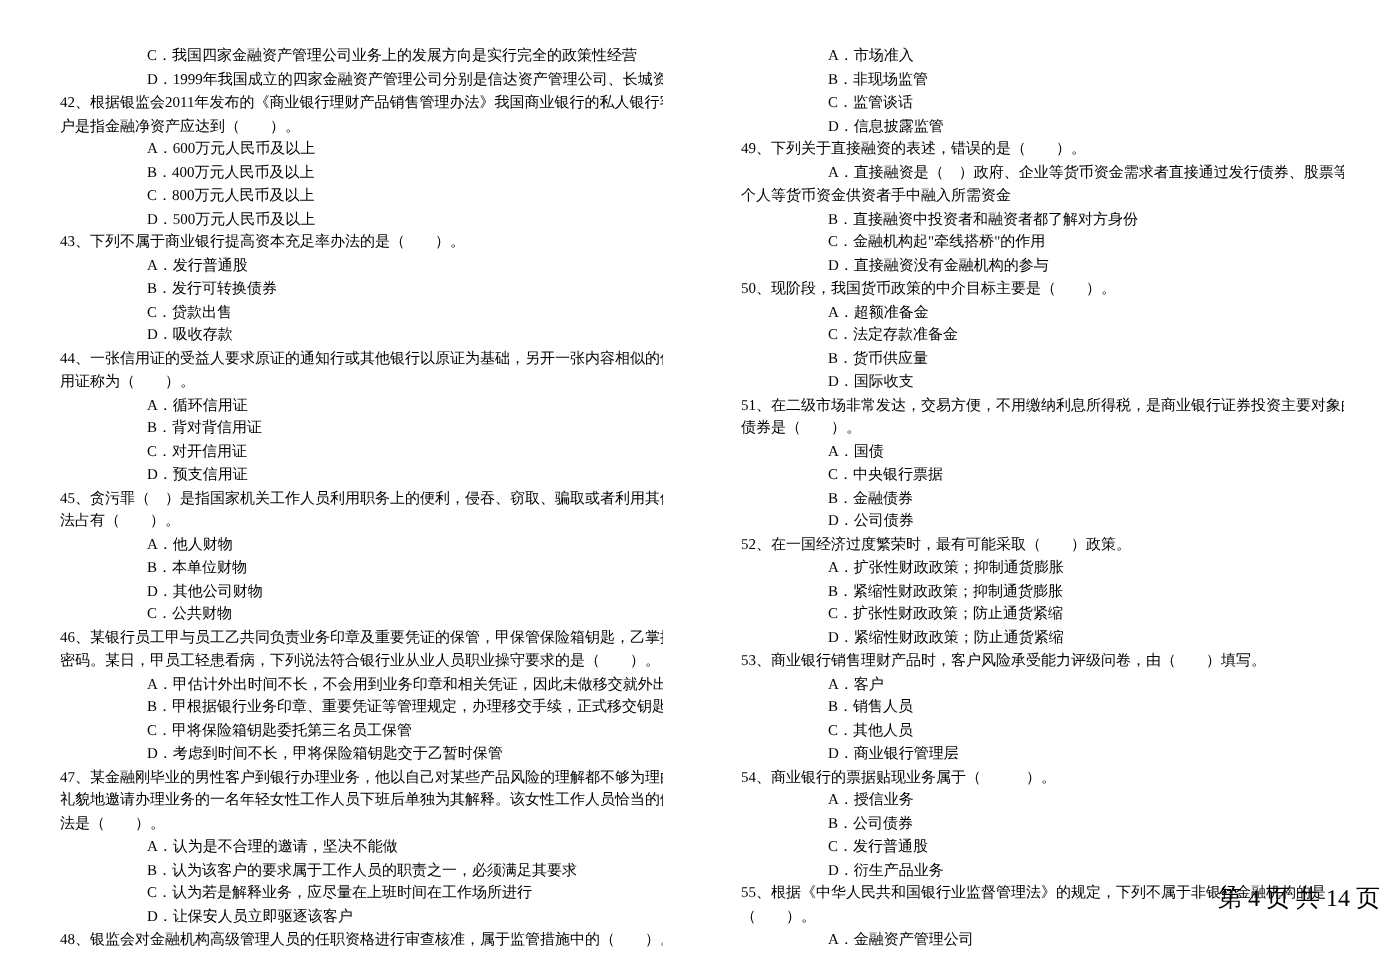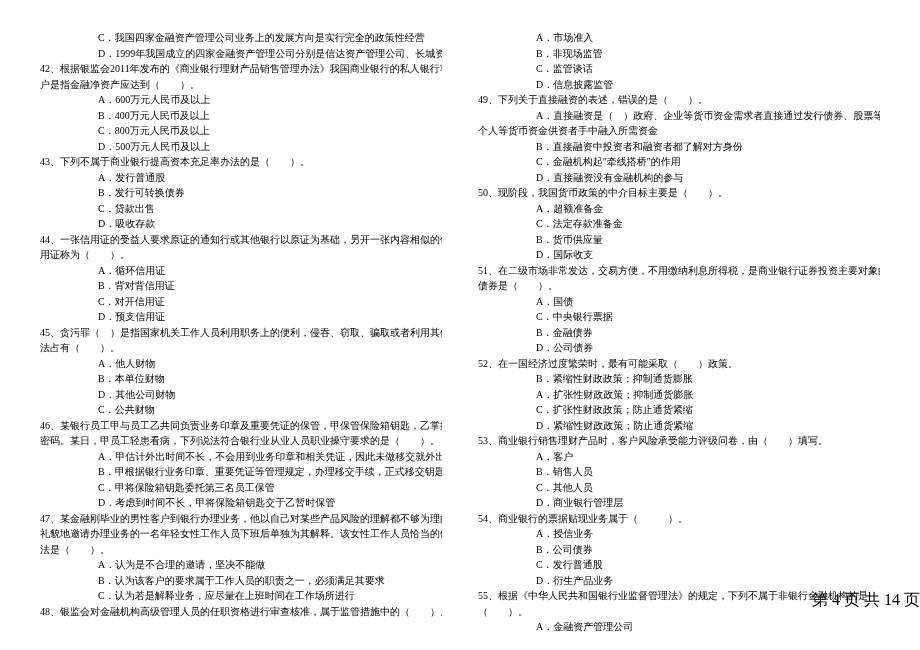--- a/index.html
+++ b/index.html
@@ -11,20 +11,21 @@
     font-family: "SimSun", "Songti SC", serif;
     font-size: 10px;
     color: #000;
     line-height: 1.55;
   }
   .page {
     display: flex;
     padding: 30px 40px 0 40px;
     height: 580px;
     box-sizing: border-box;
+    gap: 16px;
   }
   .col {
     width: 50%;
     box-sizing: border-box;
   }
   .col.left  { padding-right: 18px; }
   .col.right { padding-left: 18px; }
   .line { white-space: nowrap; overflow: hidden; }
   .ind1 { padding-left: 58px; }  
   .ind0 { padding-left: 0; }     
@@ -69,20 +70,21 @@
       <div class="line ind1">A．甲估计外出时间不长，不会用到业务印章和相关凭证，因此未做移交就外出看病</div>
       <div class="line ind1">B．甲根据银行业务印章、重要凭证等管理规定，办理移交手续，正式移交钥匙后外出看病</div>
       <div class="line ind1">C．甲将保险箱钥匙委托第三名员工保管</div>
       <div class="line ind1">D．考虑到时间不长，甲将保险箱钥匙交于乙暂时保管</div>
       <div class="line ind0">47、某金融刚毕业的男性客户到银行办理业务，他以自己对某些产品风险的理解都不够为理由，</div>
       <div class="line ind0">礼貌地邀请办理业务的一名年轻女性工作人员下班后单独为其解释。该女性工作人员恰当的做</div>
       <div class="line ind0">法是（　　）。</div>
       <div class="line ind1">A．认为是不合理的邀请，坚决不能做</div>
       <div class="line ind1">B．认为该客户的要求属于工作人员的职责之一，必须满足其要求</div>
       <div class="line ind1">C．认为若是解释业务，应尽量在上班时间在工作场所进行</div>
+      <div class="line ind1">D．让保安人员立即驱逐该客户</div>
       <div class="line ind0">48、银监会对金融机构高级管理人员的任职资格进行审查核准，属于监管措施中的（　　）。</div>
     </div>
   <div class="col right" id="col-right">
       <div class="line ind1">A．市场准入</div>
       <div class="line ind1">B．非现场监管</div>
       <div class="line ind1">C．监管谈话</div>
       <div class="line ind1">D．信息披露监管</div>
       <div class="line ind0">49、下列关于直接融资的表述，错误的是（　　）。</div>
       <div class="line ind1">A．直接融资是（　）政府、企业等货币资金需求者直接通过发行债券、股票等形式，从机构、</div>
       <div class="line ind0">个人等货币资金供资者手中融入所需资金</div>
@@ -94,22 +96,22 @@
       <div class="line ind1">C．法定存款准备金</div>
       <div class="line ind1">B．货币供应量</div>
       <div class="line ind1">D．国际收支</div>
       <div class="line ind0">51、在二级市场非常发达，交易方便，不用缴纳利息所得税，是商业银行证券投资主要对象的</div>
       <div class="line ind0">债券是（　　）。</div>
       <div class="line ind1">A．国债</div>
       <div class="line ind1">C．中央银行票据</div>
       <div class="line ind1">B．金融债券</div>
       <div class="line ind1">D．公司债券</div>
       <div class="line ind0">52、在一国经济过度繁荣时，最有可能采取（　　）政策。</div>
+      <div class="line ind1">A．扩张性财政政策；抑制通货膨胀</div>
       <div class="line ind1">B．紧缩性财政政策；抑制通货膨胀</div>
-      <div class="line ind1">A．扩张性财政政策；抑制通货膨胀</div>
       <div class="line ind1">C．扩张性财政政策；防止通货紧缩</div>
       <div class="line ind1">D．紧缩性财政政策；防止通货紧缩</div>
       <div class="line ind0">53、商业银行销售理财产品时，客户风险承受能力评级问卷，由（　　）填写。</div>
       <div class="line ind1">A．客户</div>
       <div class="line ind1">B．销售人员</div>
       <div class="line ind1">C．其他人员</div>
       <div class="line ind1">D．商业银行管理层</div>
       <div class="line ind0">54、商业银行的票据贴现业务属于（　　　）。</div>
       <div class="line ind1">A．授信业务</div>
       <div class="line ind1">B．公司债券</div>

